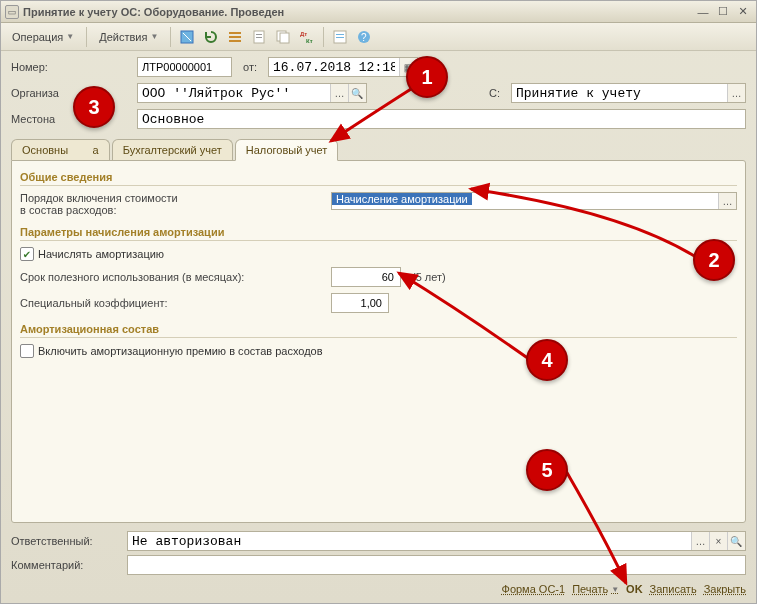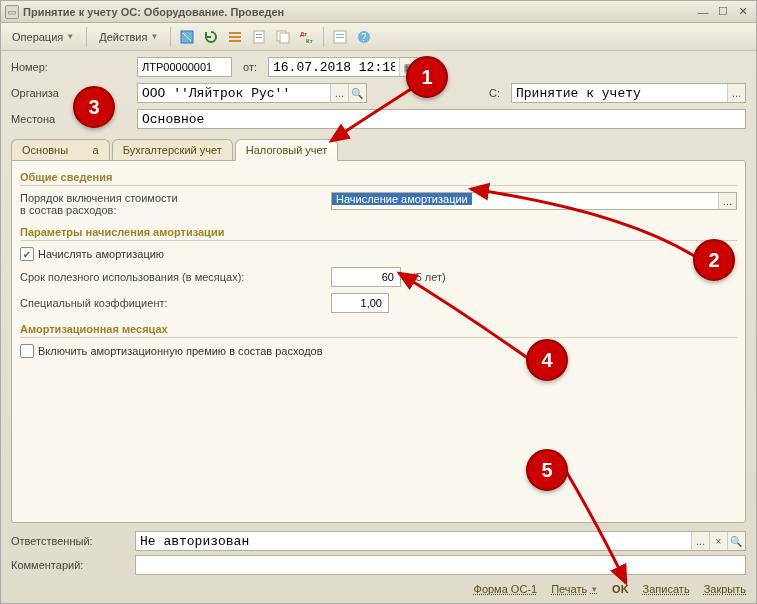--- a/index.html
+++ b/index.html
@@ -163,25 +163,25 @@
     display:flex;align-items:center;justify-content:center;
     font-size:10px; color:#555; cursor:pointer;
     background:#f4f1e6;
     position:absolute; right:0; top:0; bottom:0;
   }
   .num-input {
     background:#fff;border:1px solid #b5b09b;
     height:20px; font:inherit; text-align:right; padding:0 6px;
   }
   .footer-row {
-    display:flex;align-items:center;gap:18px;padding:2px 0;
+    display:flex;align-items:center;gap:10px;padding:2px 0;
   }
   .button-bar {
     display:flex; justify-content:flex-end; align-items:center;
-    gap:14px;
+    gap:7px;
     padding:6px 10px 8px 10px;
   }
   .btn-flat {
     color:#5e4b15; cursor:pointer;
     display:flex;align-items:center;gap:3px;
     text-decoration:underline;
     text-decoration-style:dotted;
   }
   .btn-flat.bold { font-weight:bold; text-decoration:none;text-align:right;}
   .marker {
@@ -338,21 +338,21 @@
       <div class="form-row">
         <div class="lbl" style="width:300px">Срок полезного использования (в месяцах):</div>
         <input class="num-input" style="width: 70px;" value="60">
         <div class="lbl">(5 лет)</div>
       </div>
       <div class="form-row">
         <div class="lbl" style="width:300px">Специальный коэффициент:</div>
         <input class="num-input" style="width: 58px;" value="1,00">
       </div>
 
-      <div class="section-title">Амортизационная месяцах</div>
+      <div class="section-title">Амортизационная состав</div>
       <div class="form-row">
         <label class="checkbox">
           <span class="chk"></span>
           <span>Включить амортизационную премию в состав расходов</span>
         </label>
       </div>
       <div style="flex:1"></div>
     </div>
 
     <div style="margin-top:6px">

